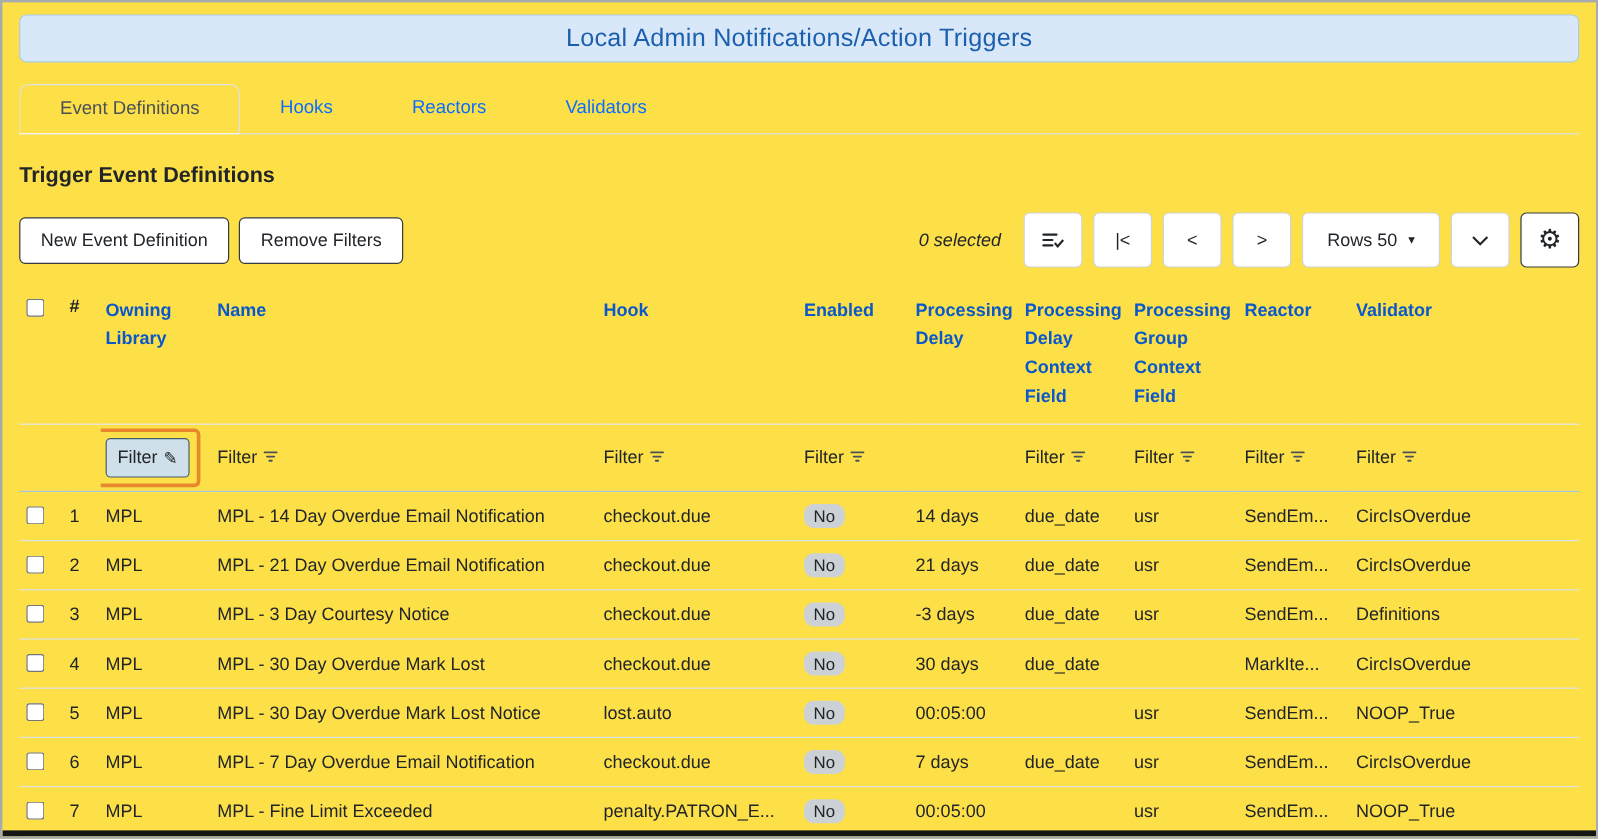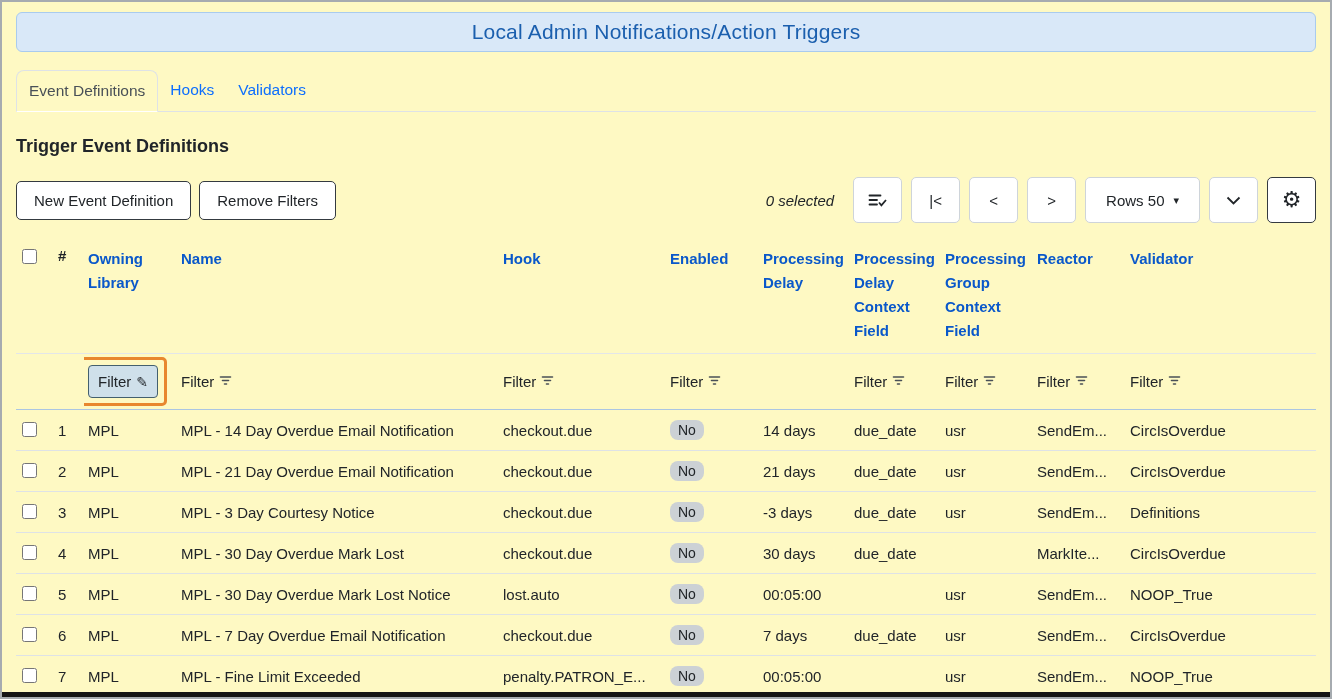--- a/index.html
+++ b/index.html
@@ -6,21 +6,21 @@
   body {
     margin: 0;
     font-family: "Liberation Sans", sans-serif;
     color: #212529;
     background: #fff;
   }
   .page {
     width: 1332px;
     height: 699px;
     border: 2px solid #a6abb0;
-    background: #fef9c3;
+    background: #fde047;
     position: relative;
     overflow: hidden;
     padding: 0 14px;
   }
   
   .banner {
     margin-top: 10px;
     background: #d9e8f8;
     border: 1px solid #a9cbee;
     border-radius: 6px;
@@ -34,21 +34,21 @@
     color: #1b5fae;
     letter-spacing: .2px;
   }
   
   .tabs {
     display: flex;
     margin-top: 18px;
     border-bottom: 1px solid #dee2e6;
   }
   .tab {
-    padding: 11px 12px;
+    padding: 11px 33px;
     font-size: 15.5px;
     white-space: nowrap;
   }
   .tab.active {
     border: 1px solid #dee2e6;
     border-bottom: 1px solid #fff;
     margin-bottom: -1px;
     border-radius: 8px 8px 0 0;
     color: #495057;
   }
@@ -188,20 +188,21 @@
 
 <div class="page">
 
   <div class="banner">
     <h1>Local Admin Notifications/Action Triggers</h1>
   </div>
 
   <nav class="tabs">
     <div class="tab active">Event Definitions</div>
     <div class="tab link">Hooks</div>
+    <div class="tab link">Reactors</div>
     <div class="tab link">Validators</div>
   </nav>
 
   <h2 class="section-title">Trigger Event Definitions</h2>
 
   <div class="toolbar">
     <div class="tb-left">
       <button class="btn-outline">New Event Definition</button>
       <button class="btn-outline">Remove Filters</button>
     </div>

